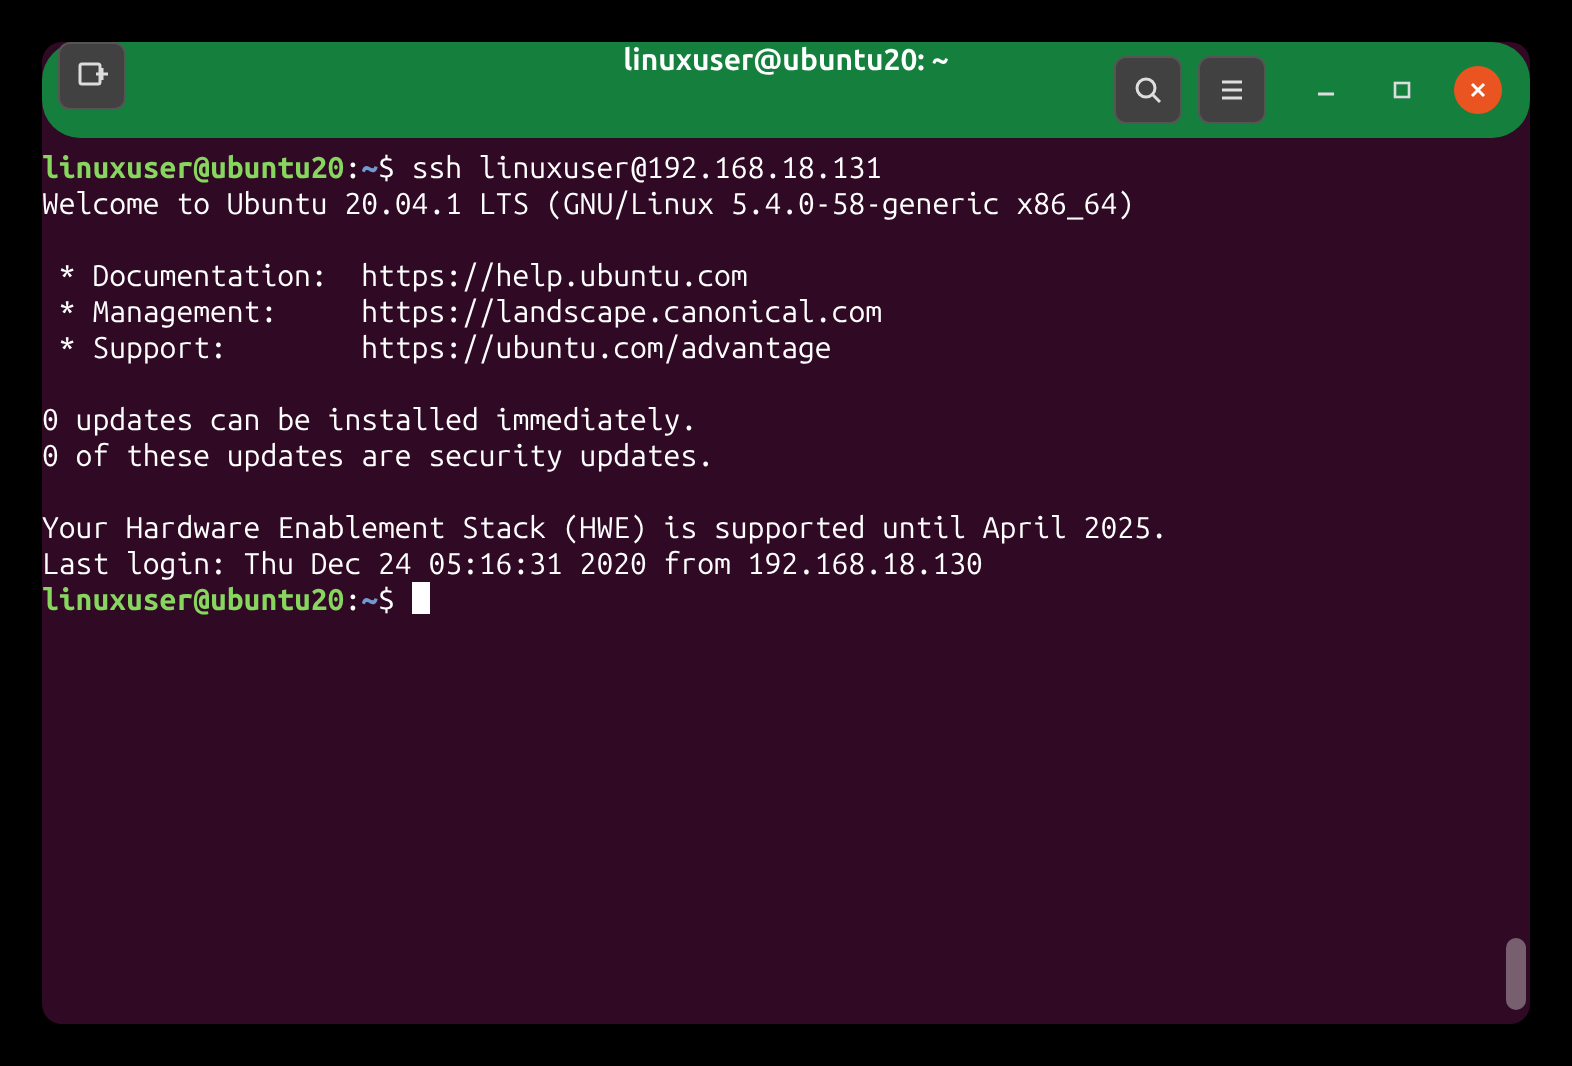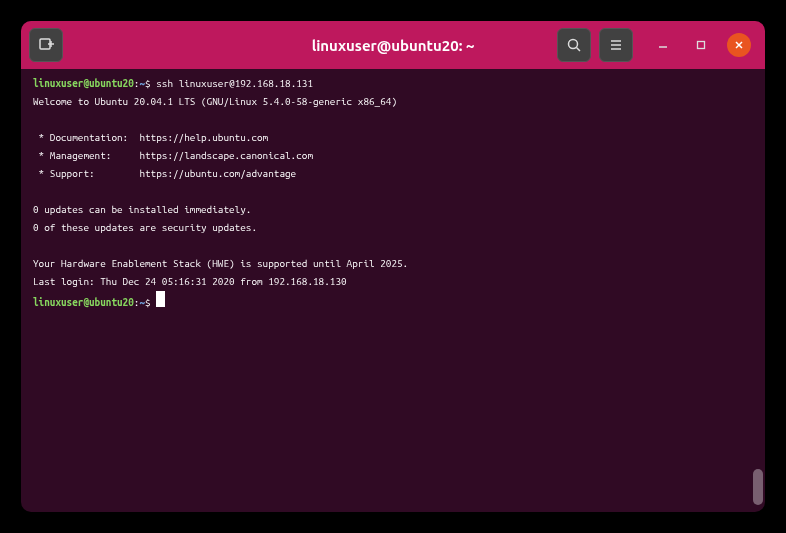--- a/index.html
+++ b/index.html
@@ -20,25 +20,25 @@
       left: 21px;
       width: 744px;
       height: 491px;
       background: #300a24;
       border-radius: 10px;
       overflow: hidden;
       box-shadow: 0 0 0 1px rgba(0,0,0,0.5);
     }
     .titlebar {
       height: 48px;
-      background: #be185d;
-      display: flex;
-      align-items: center;
+      background: #15803d;
+      display: flex;
       padding: 0 8px;
       position: relative;
+      border-radius: 19px;
     }
     .tb-left {
       display: flex;
       gap: 6px;
     }
     .tb-button {
       width: 34px;
       height: 34px;
       border-radius: 6px;
       background: #414141;
@@ -85,22 +85,22 @@
       cursor: pointer;
     }
     .win-btn.close {
       background: #e95420;
     }
     .win-btn svg {
       width: 10px;
       height: 10px;
     }
     .terminal {
-      padding: 6px 12px;
-      font-size: 10px;
+      padding: 6px 0;
+      font-size: 15px;
       line-height: 18px;
       color: #fff;
       white-space: pre;
       font-family: "Ubuntu Mono", "DejaVu Sans Mono", monospace;
       height: calc(100% - 48px);
       position: relative;
       overflow: hidden;
     }
     .prompt-user {
       color: #87d75f;

